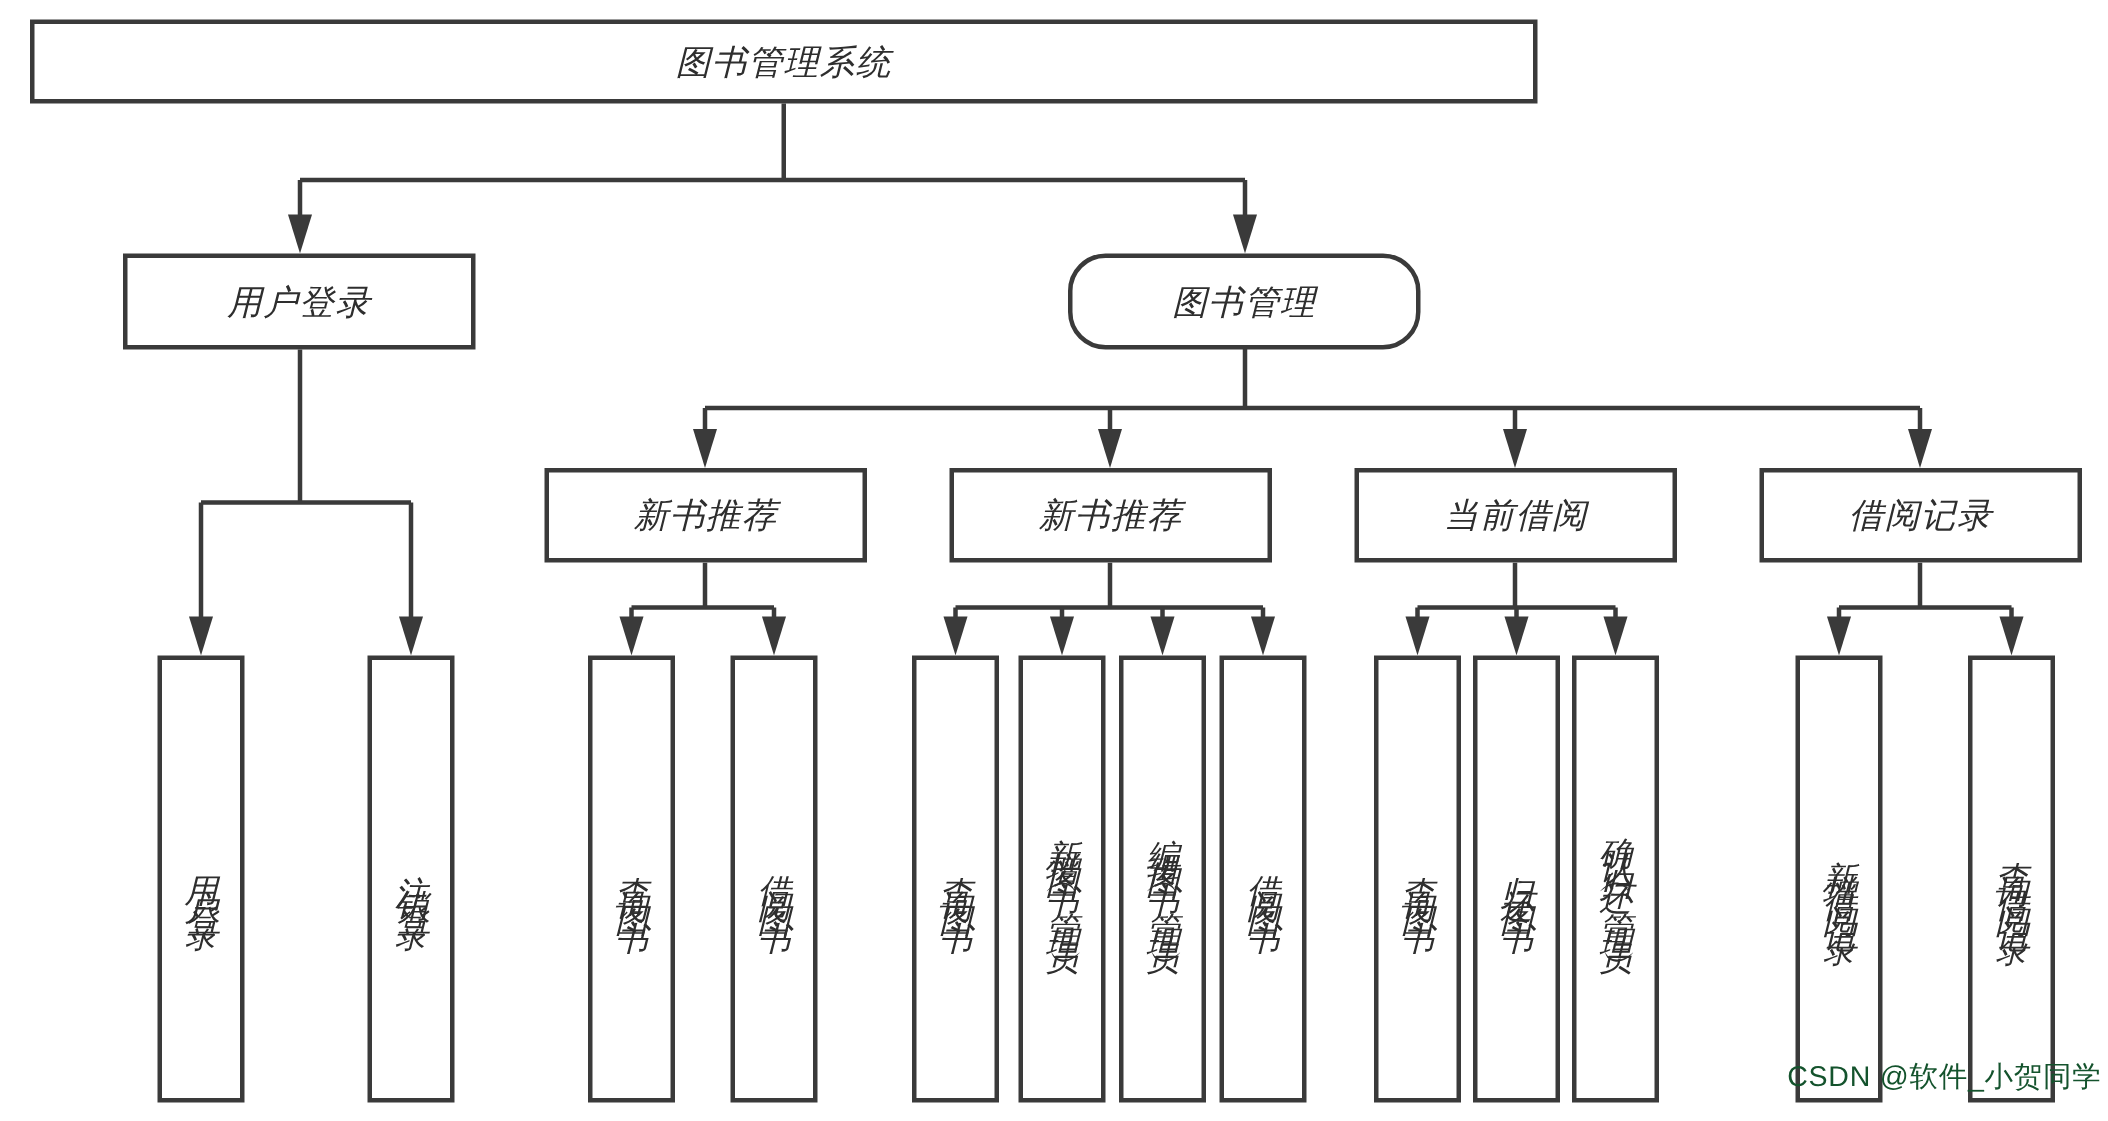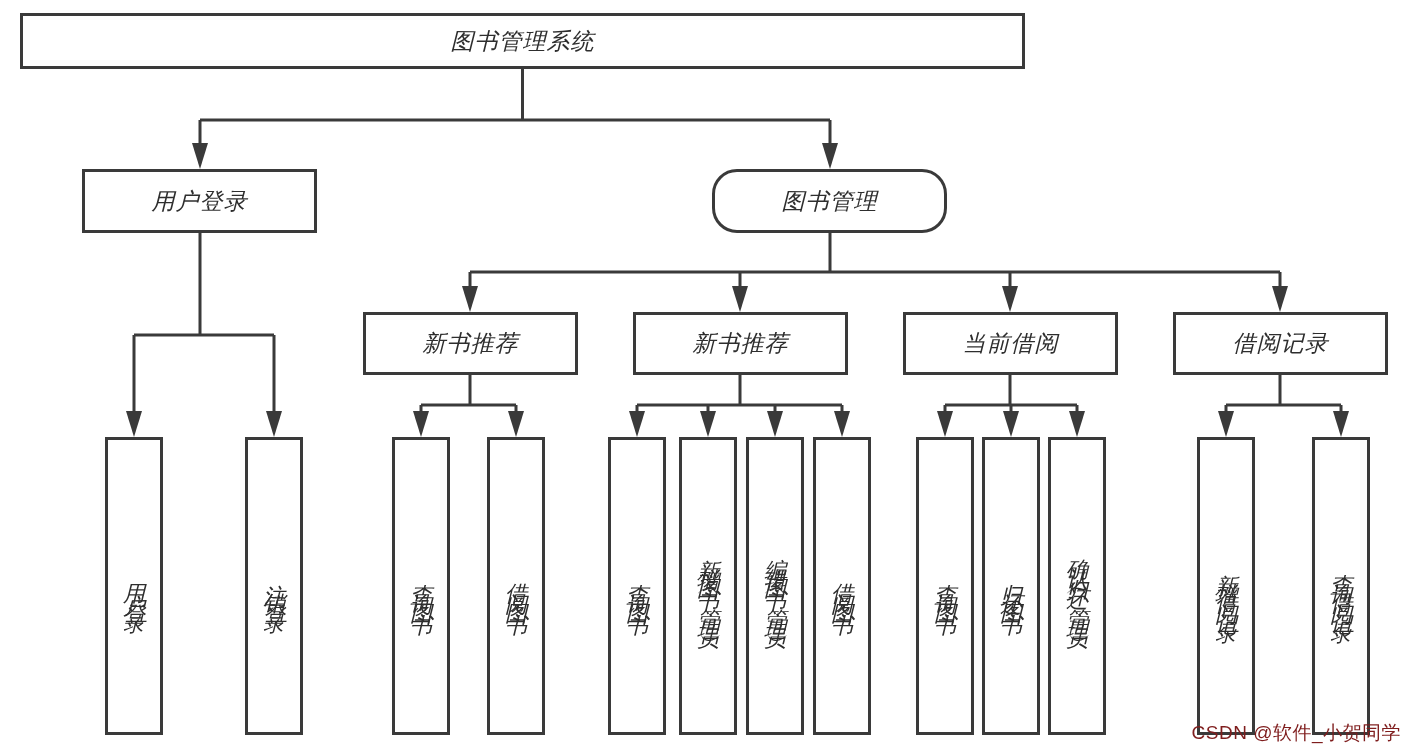--- a/index.html
+++ b/index.html
@@ -58,24 +58,24 @@
   .x1  { left: 105px; }  .x2  { left: 245px; }
   .x3  { left: 392px; }  .x4  { left: 487px; }
   .x5  { left: 608px; }  .x6  { left: 679px; }
   .x7  { left: 746px; }  .x8  { left: 813px; }
   .x9  { left: 916px; }  .x10 { left: 982px; }
   .x11 { left: 1048px; }
   .x12 { left: 1197px; } .x13 { left: 1312px; }
   .watermark {
     position: absolute;
     right: 4px;
-    bottom: 1px;
+    bottom: 16px;
     font-size: 19px;
     letter-spacing: 0.5px;
-    color: #7f1d1d;
+    color: #14532d;
     z-index: 5;
     white-space: nowrap;
   }
 </style>
 </head>
 <body>
 
 <div class="canvas">
 
   <svg class="connectors" viewBox="0 0 1405 747" xmlns="http://www.w3.org/2000/svg">

